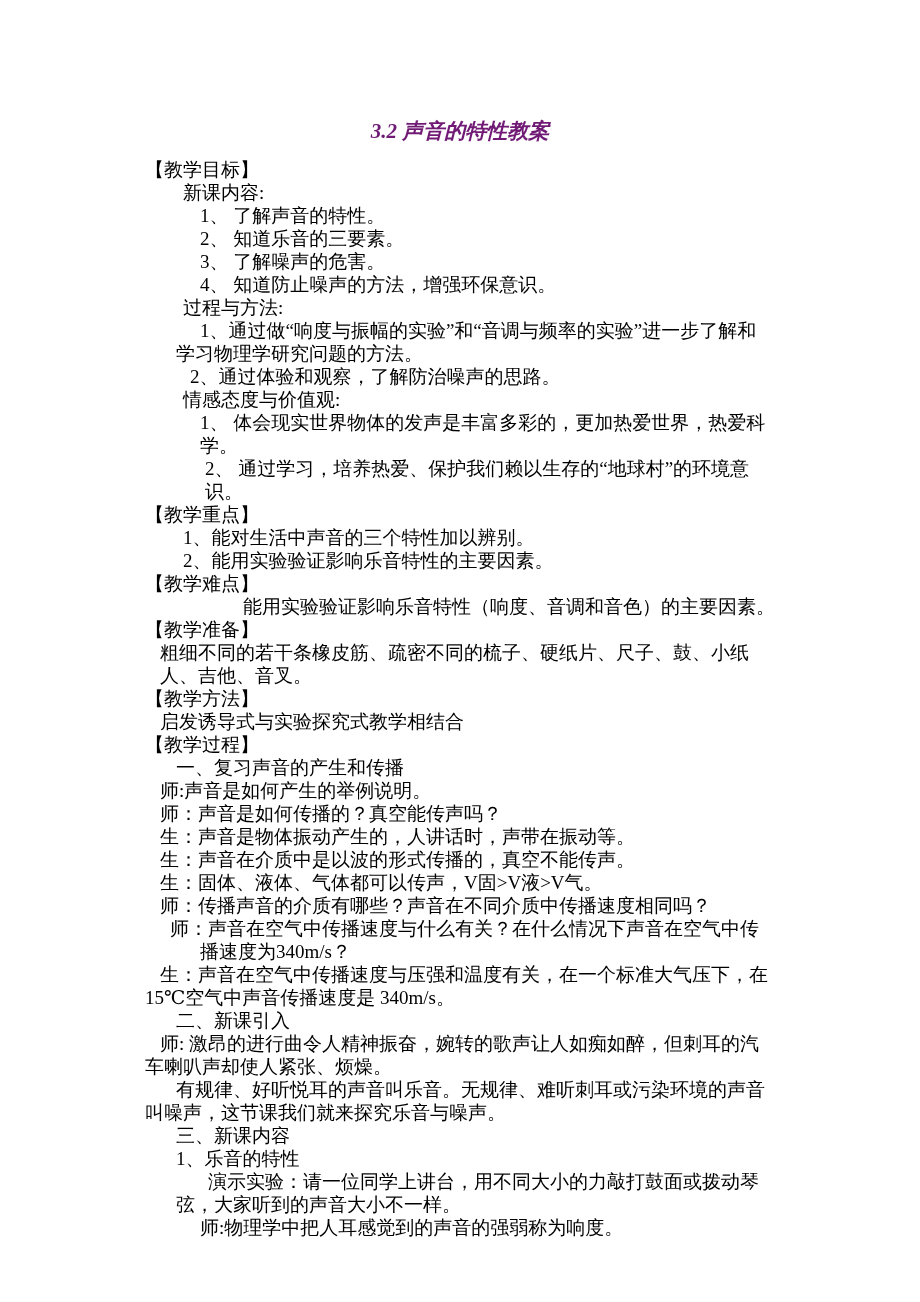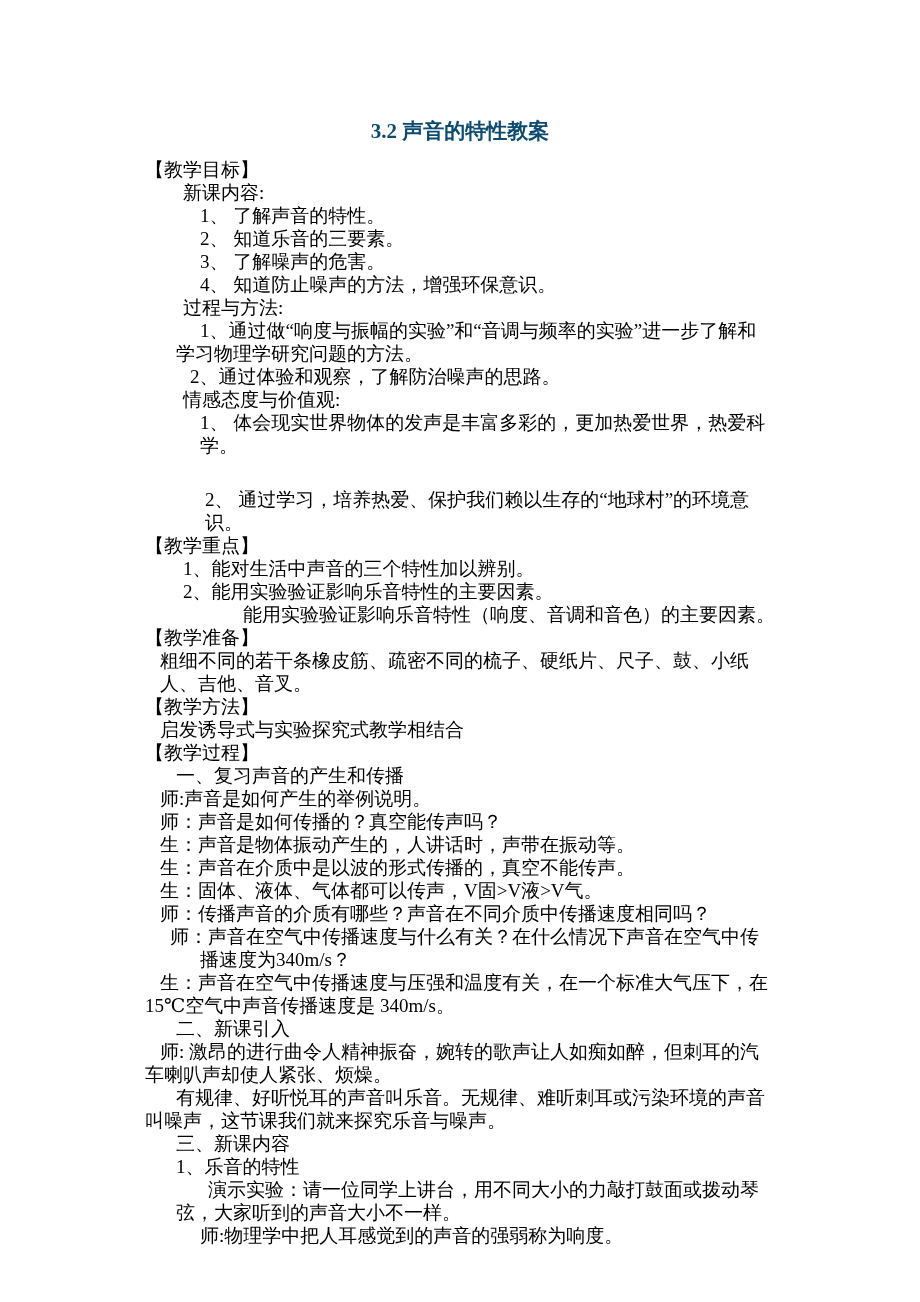--- a/index.html
+++ b/index.html
@@ -33,37 +33,38 @@
     line-height: 23px;
     margin: 0;
     word-break: break-all;
     white-space: normal;
   }
 </style>
 </head>
 <body>
 
 <div class="page">
-  <div class="doc-title" style="color: #0c4a6e;">3.2 声音的特性教案</div>
+  <div class="doc-title" style="color: #701a75; font-style: italic;">3.2 声音的特性教案</div>
   <div class="doc-body">
       <div class="para" style="padding-left: 0px; text-indent: 0px;">【教学目标】</div>
       <div class="para" style="padding-left: 38px; text-indent: 0px;">新课内容:</div>
       <div class="para" style="padding-left: 55px; text-indent: 0px;">1、 了解声音的特性。</div>
       <div class="para" style="padding-left: 55px; text-indent: 0px;">2、 知道乐音的三要素。</div>
       <div class="para" style="padding-left: 55px; text-indent: 0px;">3、 了解噪声的危害。</div>
       <div class="para" style="padding-left: 55px; text-indent: 0px;">4、 知道防止噪声的方法，增强环保意识。</div>
       <div class="para" style="padding-left: 38px; text-indent: 0px;">过程与方法:</div>
       <div class="para" style="padding-left: 31px; text-indent: 24px;">1、通过做“响度与振幅的实验”和“音调与频率的实验”进一步了解和学习物理学研究问题的方法。</div>
       <div class="para" style="padding-left: 45px; text-indent: 0px;">2、通过体验和观察，了解防治噪声的思路。</div>
       <div class="para" style="padding-left: 38px; text-indent: 0px;">情感态度与价值观:</div>
       <div class="para" style="padding-left: 55px; text-indent: 0px;">1、 体会现实世界物体的发声是丰富多彩的，更加热爱世界，热爱科学。</div>
-      <div class="para" style="padding-left: 60px; text-indent: 0px; margin-top: 31px;">2、 通过学习，培养热爱、保护我们赖以生存的“地球村”的环境意识。</div>
+      <div class="para" style="padding-left: 60px; text-indent: 0px;">2、 通过学习，培养热爱、保护我们赖以生存的“地球村”的环境意识。</div>
       <div class="para" style="padding-left: 0px; text-indent: 0px;">【教学重点】</div>
       <div class="para" style="padding-left: 38px; text-indent: 0px;">1、能对生活中声音的三个特性加以辨别。</div>
       <div class="para" style="padding-left: 38px; text-indent: 0px;">2、能用实验验证影响乐音特性的主要因素。</div>
+      <div class="para" style="padding-left: 0px; text-indent: 0px;">【教学难点】</div>
       <div class="para" style="padding-left: 31px; text-indent: 0px; text-align: right;">能用实验验证影响乐音特性（响度、音调和音色）的主要因素。</div>
       <div class="para" style="padding-left: 0px; text-indent: 0px;">【教学准备】</div>
       <div class="para" style="padding-left: 15px; text-indent: 0px;">粗细不同的若干条橡皮筋、疏密不同的梳子、硬纸片、尺子、鼓、小纸人、吉他、音叉。</div>
       <div class="para" style="padding-left: 0px; text-indent: 0px;">【教学方法】</div>
       <div class="para" style="padding-left: 15px; text-indent: 0px;">启发诱导式与实验探究式教学相结合</div>
       <div class="para" style="padding-left: 0px; text-indent: 0px;">【教学过程】</div>
       <div class="para" style="padding-left: 31px; text-indent: 0px;">一、复习声音的产生和传播</div>
       <div class="para" style="padding-left: 15px; text-indent: 0px;">师:声音是如何产生的举例说明。</div>
       <div class="para" style="padding-left: 15px; text-indent: 0px;">师：声音是如何传播的？真空能传声吗？</div>
       <div class="para" style="padding-left: 15px; text-indent: 0px;">生：声音是物体振动产生的，人讲话时，声带在振动等。</div>

